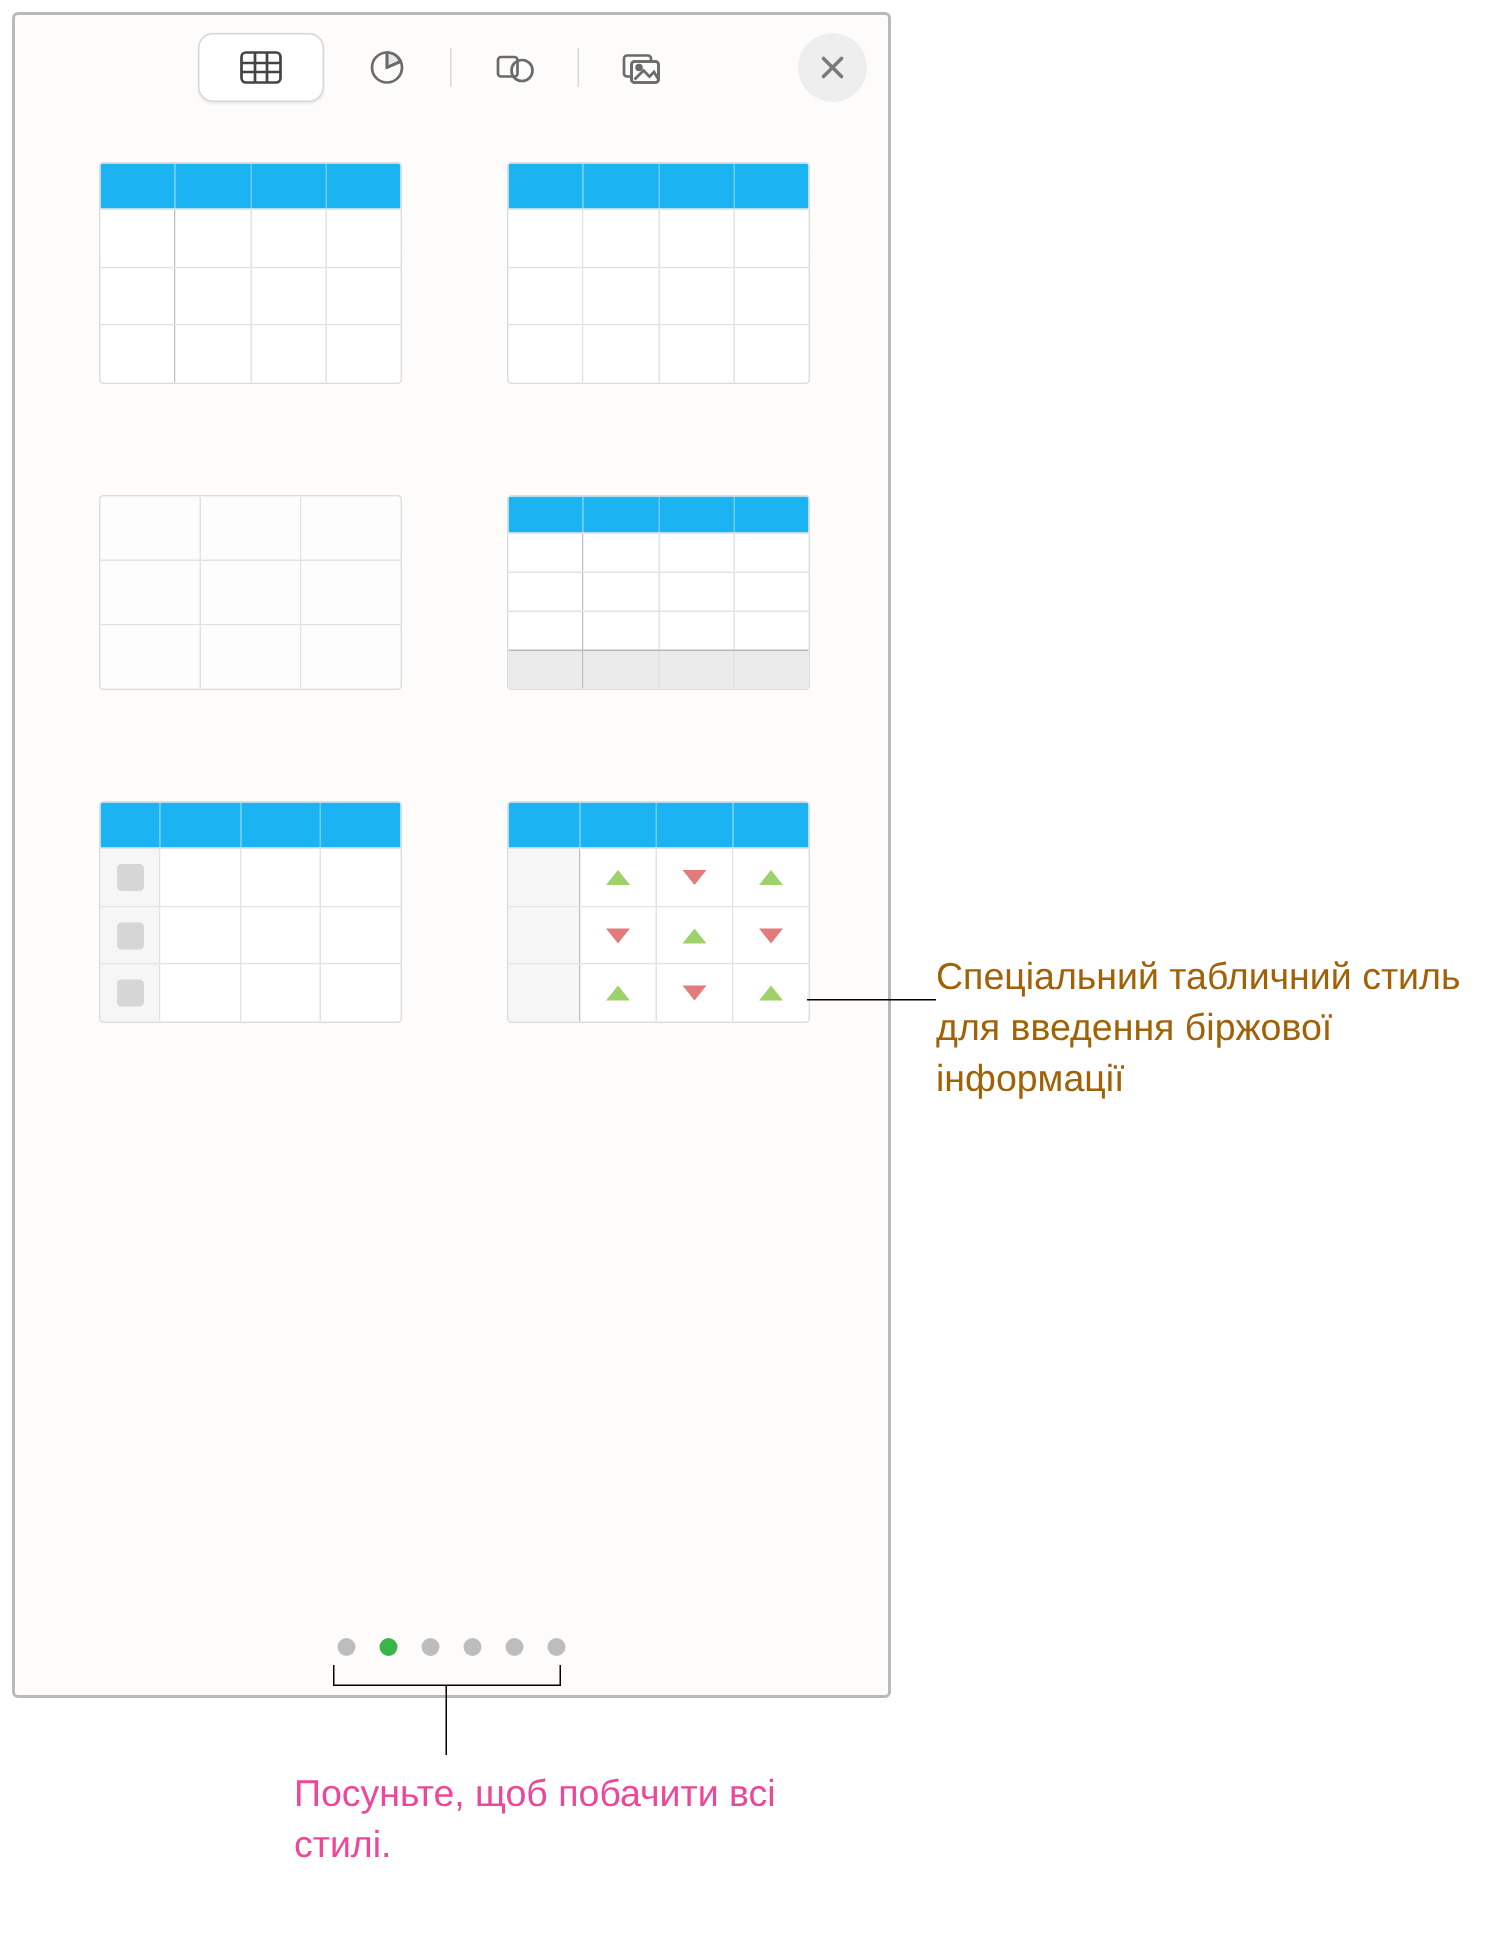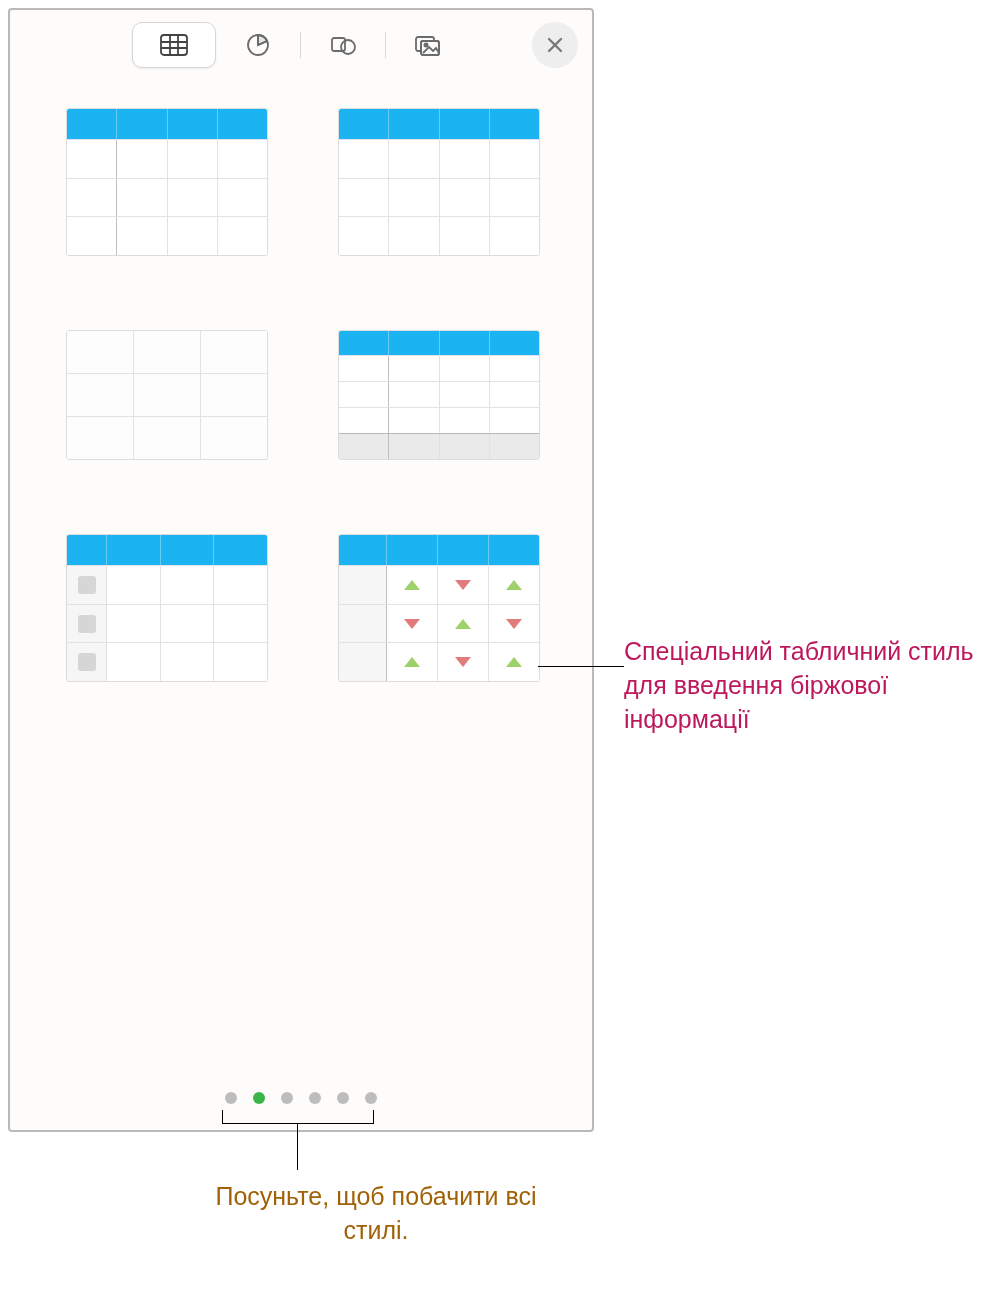--- a/index.html
+++ b/index.html
@@ -139,39 +139,38 @@
       background: #bdbdbd;
     }
     .dot.active { background: #3bb54a; }
     .callout-right {
       position: absolute;
       left: 624px;
       top: 635px;
       width: 350px;
       font-size: 25px;
       line-height: 1.35;
-      color: #be185d;
+      color: #a16207;
     }
     .callout-line-right {
       position: absolute;
       left: 538px;
       top: 666px;
       width: 86px;
       height: 1px;
       background: #000;
     }
     .callout-bottom {
       position: absolute;
       left: 196px;
       top: 1180px;
       width: 360px;
       font-size: 25px;
       line-height: 1.35;
-      color: #a16207;
-      text-align: center;
+      color: #ec4899;
     }
     .bracket {
       position: absolute;
       left: 222px;
       top: 1110px;
       width: 152px;
       height: 14px;
       border-left: 1px solid #000;
       border-right: 1px solid #000;
       border-bottom: 1px solid #000;

